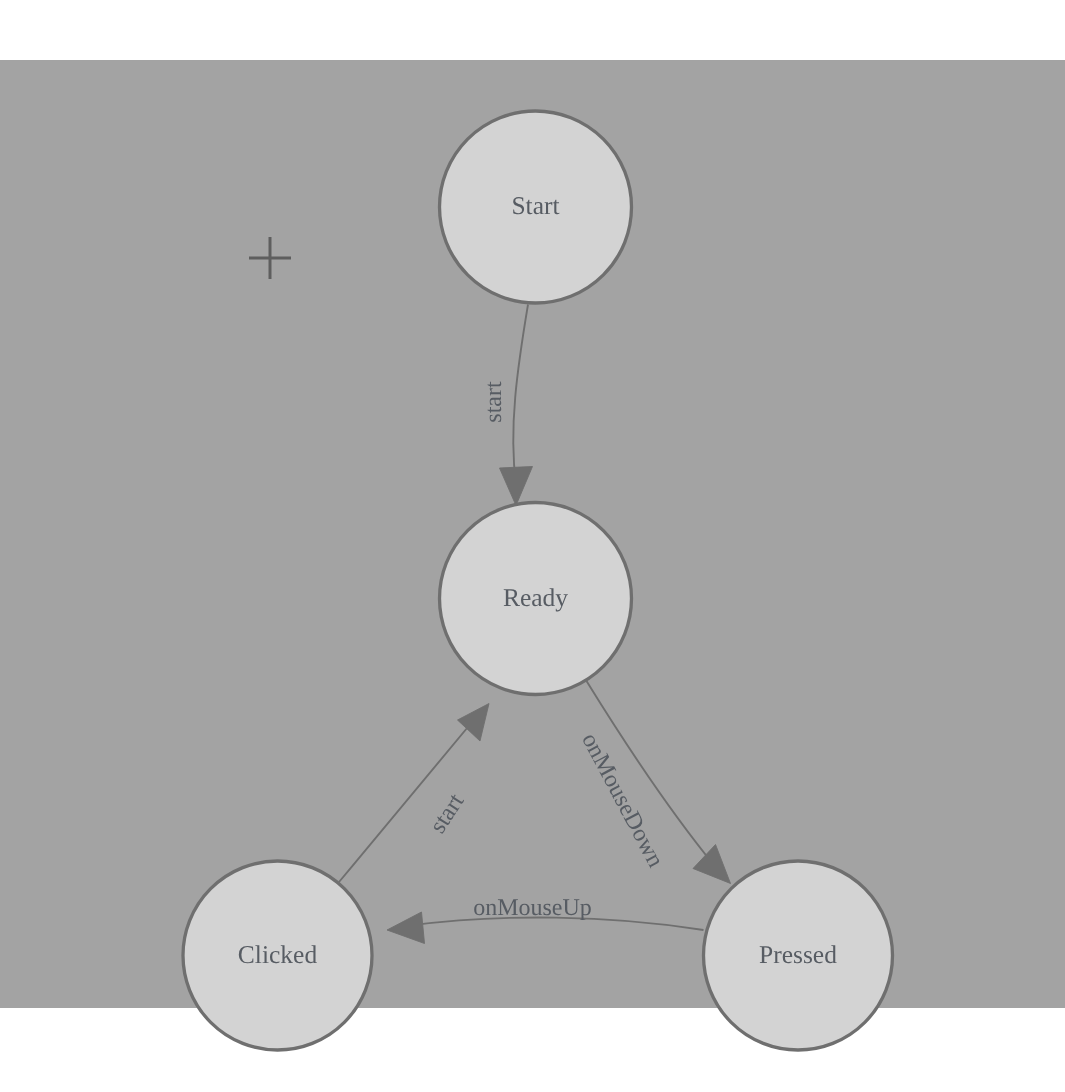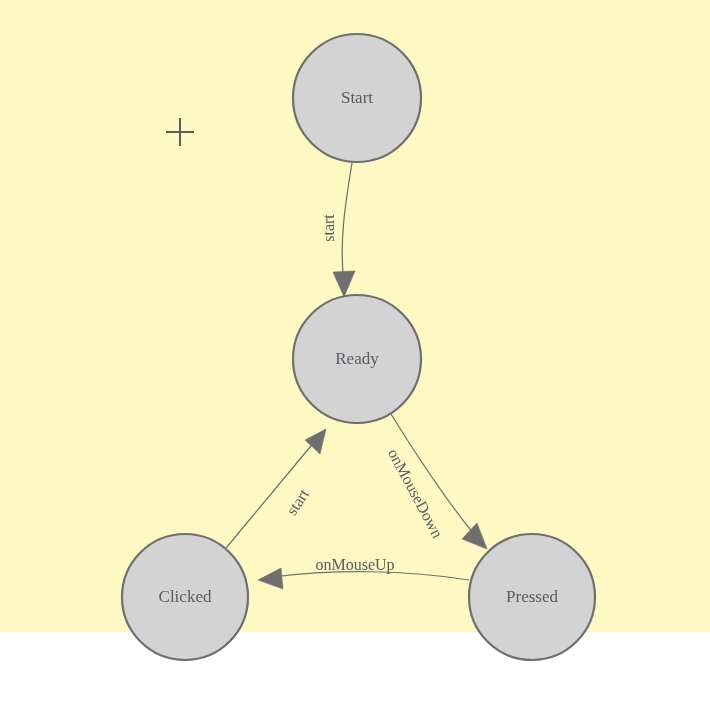--- a/index.html
+++ b/index.html
@@ -11,21 +11,22 @@
   body {
     width: 710px;
     height: 728px;
     overflow: hidden;
     font-family: "Liberation Serif", "DejaVu Serif", serif;
   }
   #canvas-root {
     position: relative;
     width: 710px;
     height: 632px;
-    background: #fef9c3;
+    background: #a3a3a3;
+    margin-top: 40px;
   }
   svg#graph {
     position: absolute;
     top: 0;
     left: 0;
     width: 710px;
     height: 728px;
     display: block;
   }
   .node-ellipse {

